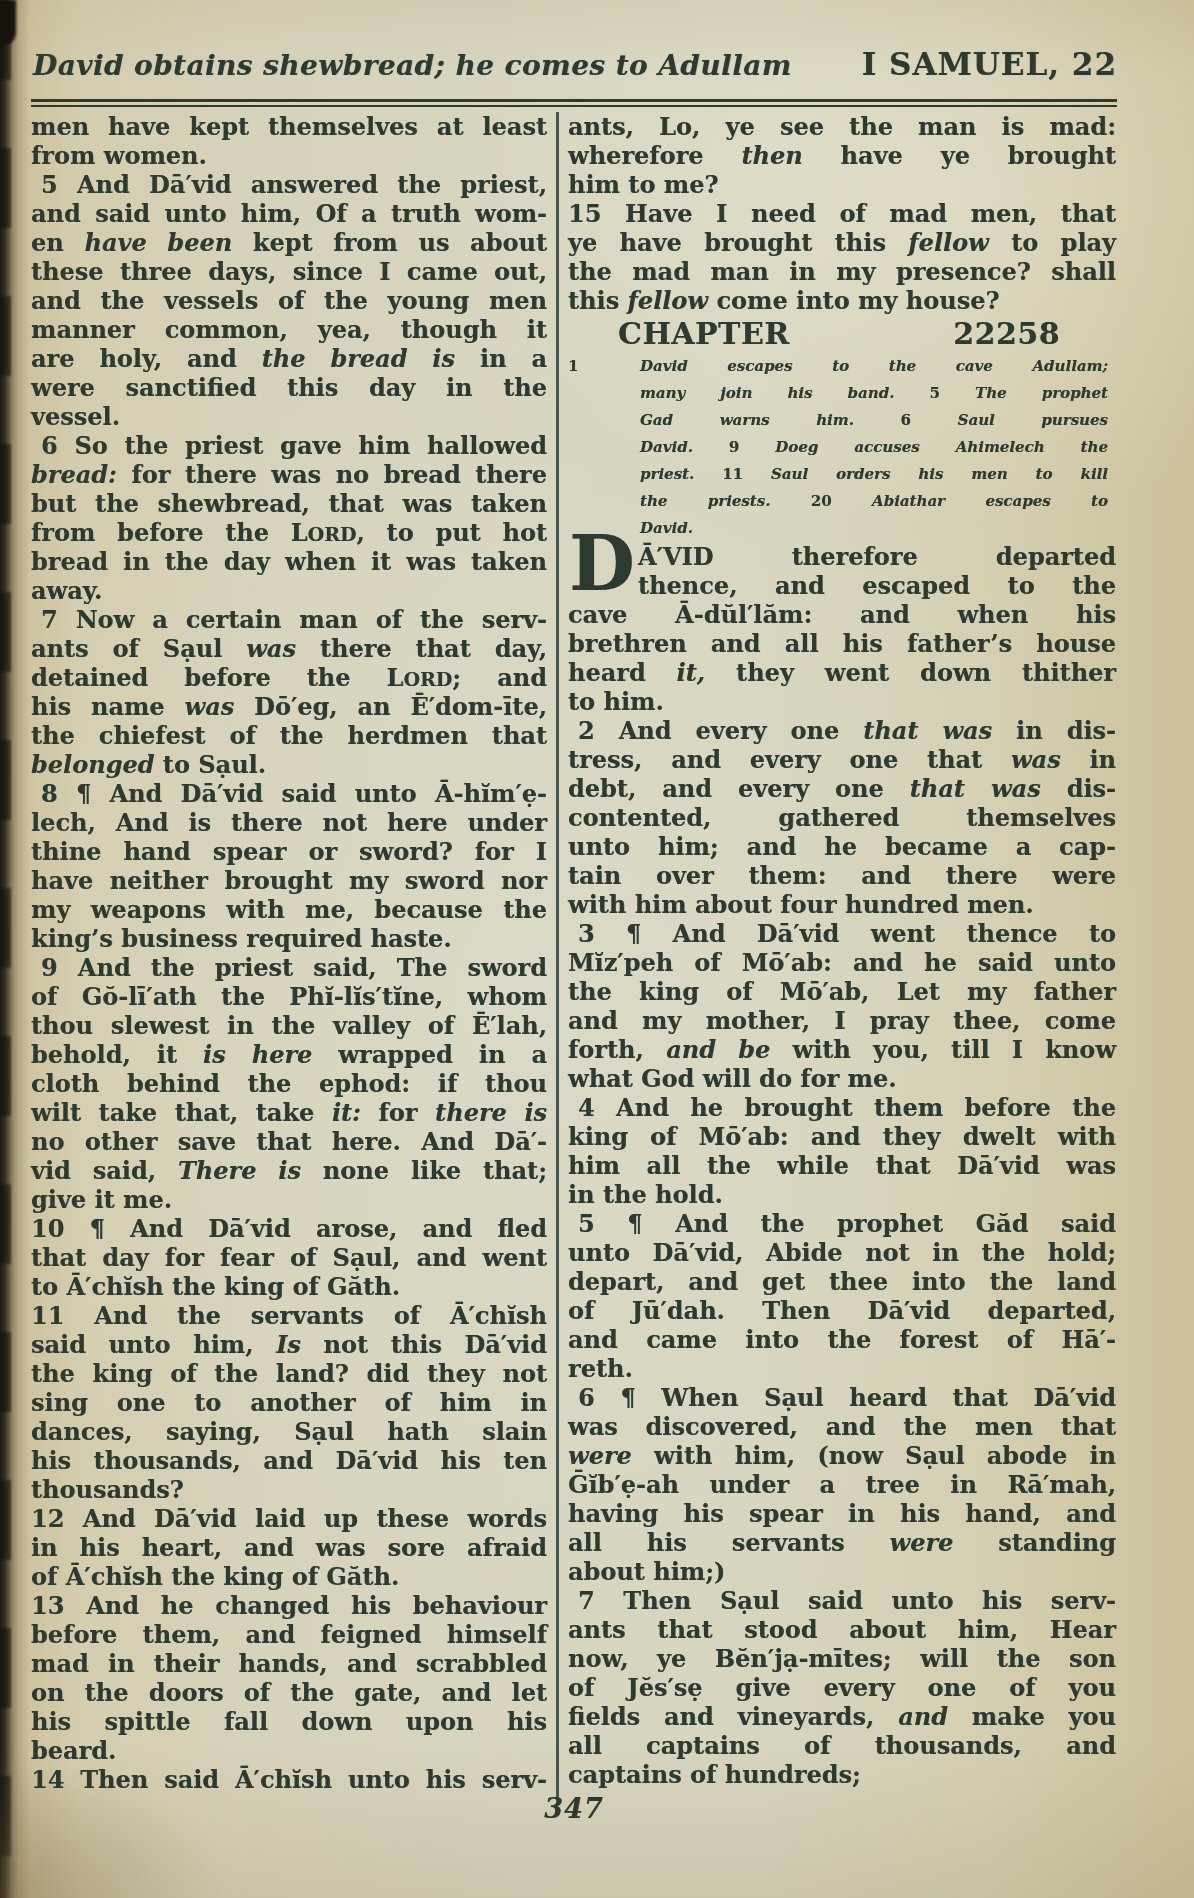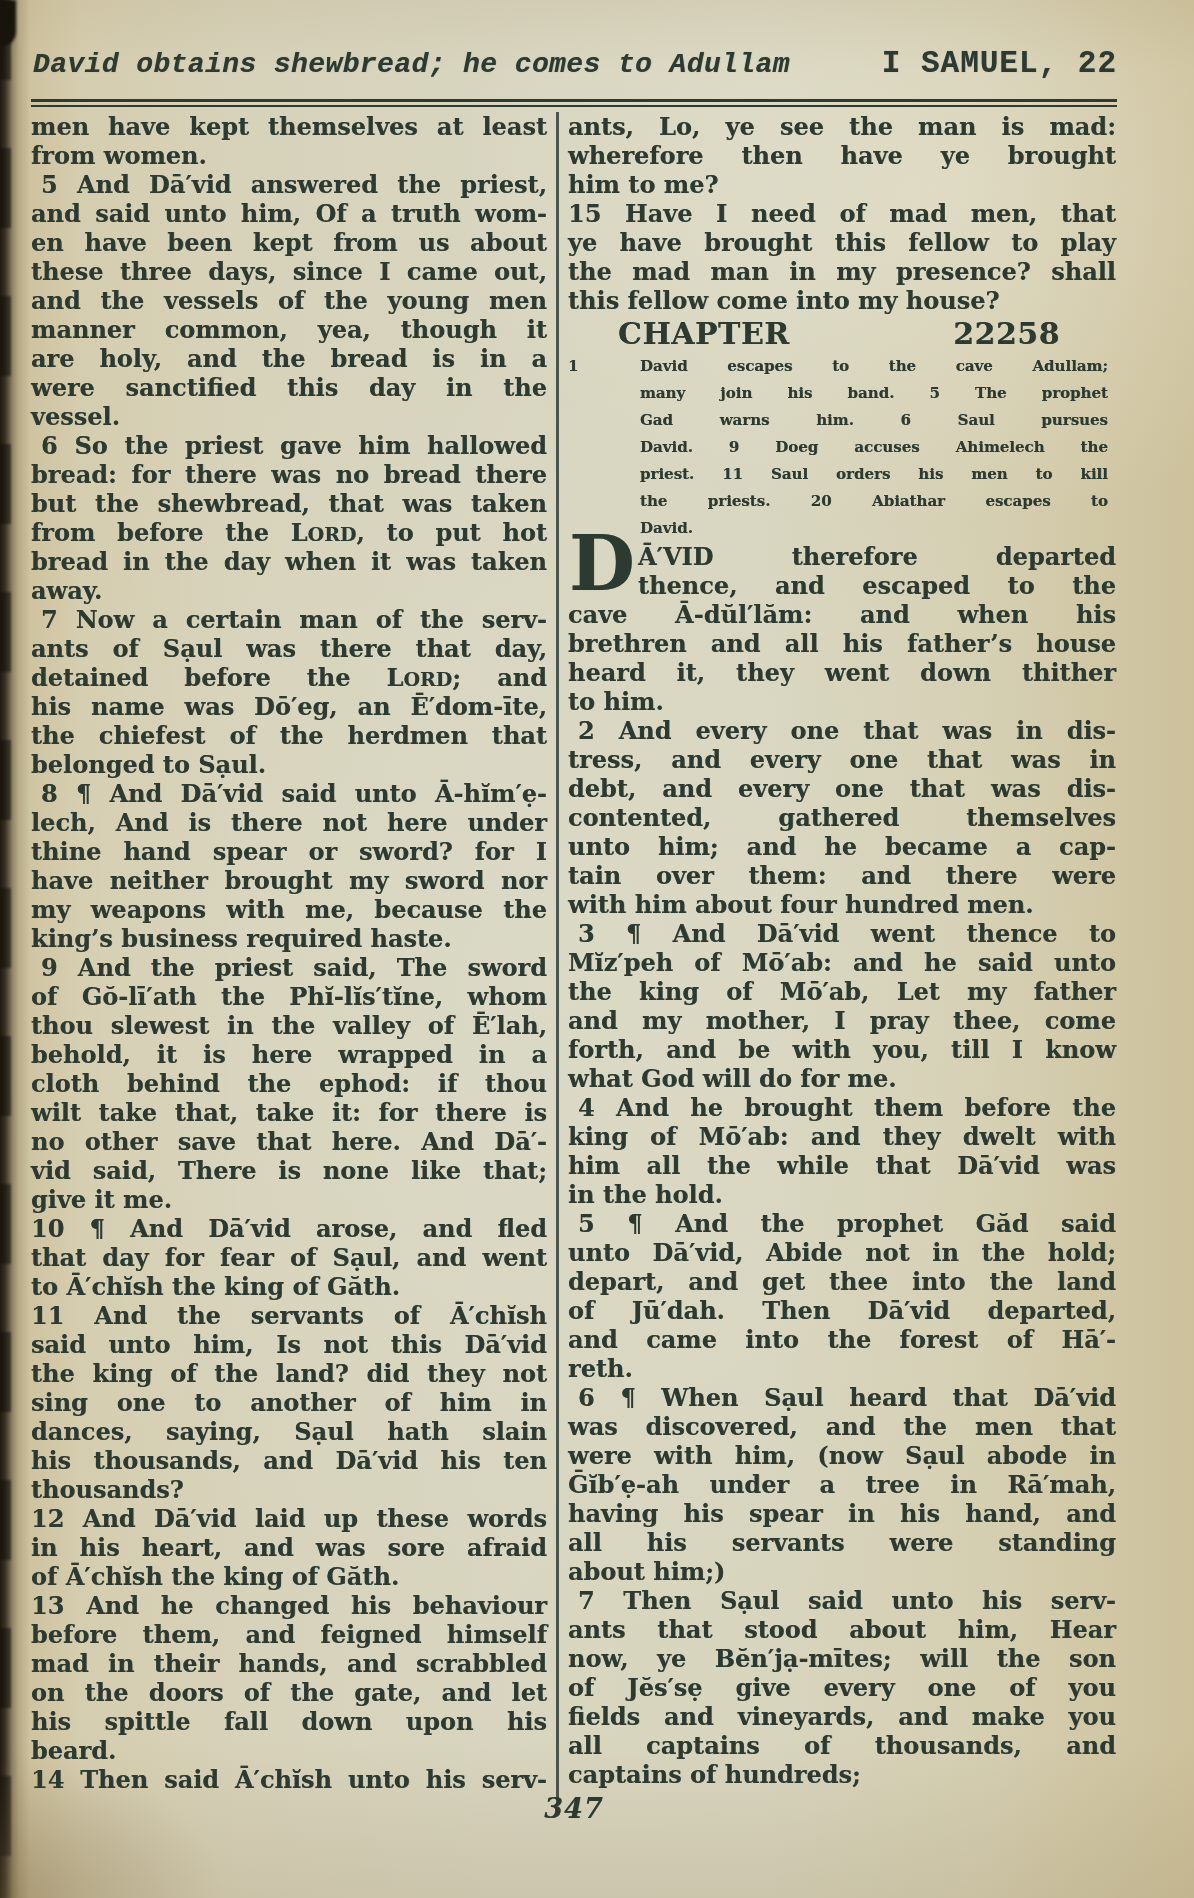--- a/index.html
+++ b/index.html
@@ -14,35 +14,35 @@
       linear-gradient(90deg,#c8ba92 0px,#cfc3a0 30px,#d5cdaf 80px,#d7d2ba 240px,#d8d5c0 520px,#d8d5bf 760px,#d5cfb2 980px,#cdc19b 1194px);
   }
   #spine{position:absolute;left:0;top:0;width:30px;height:100%;pointer-events:none;
     background:linear-gradient(90deg,#201a12 0px,#3d3526 5px,rgba(92,82,58,.55) 12px,rgba(122,107,76,.25) 19px,rgba(0,0,0,0) 30px);}
   #spine-dashes{position:absolute;left:0;top:0;width:11px;height:100%;filter:blur(1.2px);pointer-events:none;
     background:repeating-linear-gradient(180deg, rgba(14,11,7,0.55) 0 80px, rgba(14,11,7,0.08) 80px 148px);}
   #corner-tl{position:absolute;left:0;top:0;width:16px;height:46px;background:#17130d;border-radius:0 0 14px 0;filter:blur(1.5px);}
   #corner-bl{position:absolute;left:0;bottom:0;width:220px;height:140px;pointer-events:none;
     background:radial-gradient(ellipse at 0% 100%, rgba(118,98,60,0.35), rgba(0,0,0,0) 72%);}
 
-  #header{position:absolute;left:33px;top:46px;width:1084px;display:flex;justify-content:space-between;align-items:baseline;font-family:Liberation Mono, monospace;}
+  #header{position:absolute;left:33px;top:46px;width:1084px;display:flex;justify-content:space-between;align-items:baseline;}
   .runhead{font-style:italic;font-size:28px;letter-spacing:.4px;text-shadow:.3px .4px .7px rgba(44,58,50,.5);}
   .bookhead{font-size:31px;letter-spacing:1px;text-shadow:.3px .4px .7px rgba(44,58,50,.5);}
   #rule{position:absolute;left:31px;top:99px;width:1086px;height:8px;box-sizing:border-box;
     border-top:3px solid #2d3b33;border-bottom:2px solid #2d3b33;}
   #divider{position:absolute;left:556px;top:112px;width:3px;height:1686px;background:#30403a;opacity:.85;}
 
   #leftcol{position:absolute;left:31px;top:112px;width:516px;}
   #rightcol{position:absolute;left:568px;top:112px;width:548px;}
 
   .tl{height:29px;line-height:29px;font-size:24px;text-align:justify;text-align-last:justify;
       text-shadow:.3px .4px .6px rgba(44,58,50,.55);}
   .last{text-align-last:left;}
   .vs{padding-left:10px;}
-  .it{margin-top:16px;}
+  .it{font-style:italic;margin-top:16px;}
   .sc{font-size:19px;}
 
   .chapline{display:flex;align-items:baseline;height:38px;line-height:38px;font-size:30px;letter-spacing:.5px;}
   .chaptitle{flex:1;text-align:center;padding-left:50px;}
   .chapnum{width:120px;text-align:center;padding-right:18px;box-sizing:border-box;}
 
   .sum{height:27px;line-height:27px;font-size:15px;padding-left:72px;padding-right:8px;}
   .sumf{padding-left:0;}
   .sumnum{display:inline-block;width:72px;}
 

